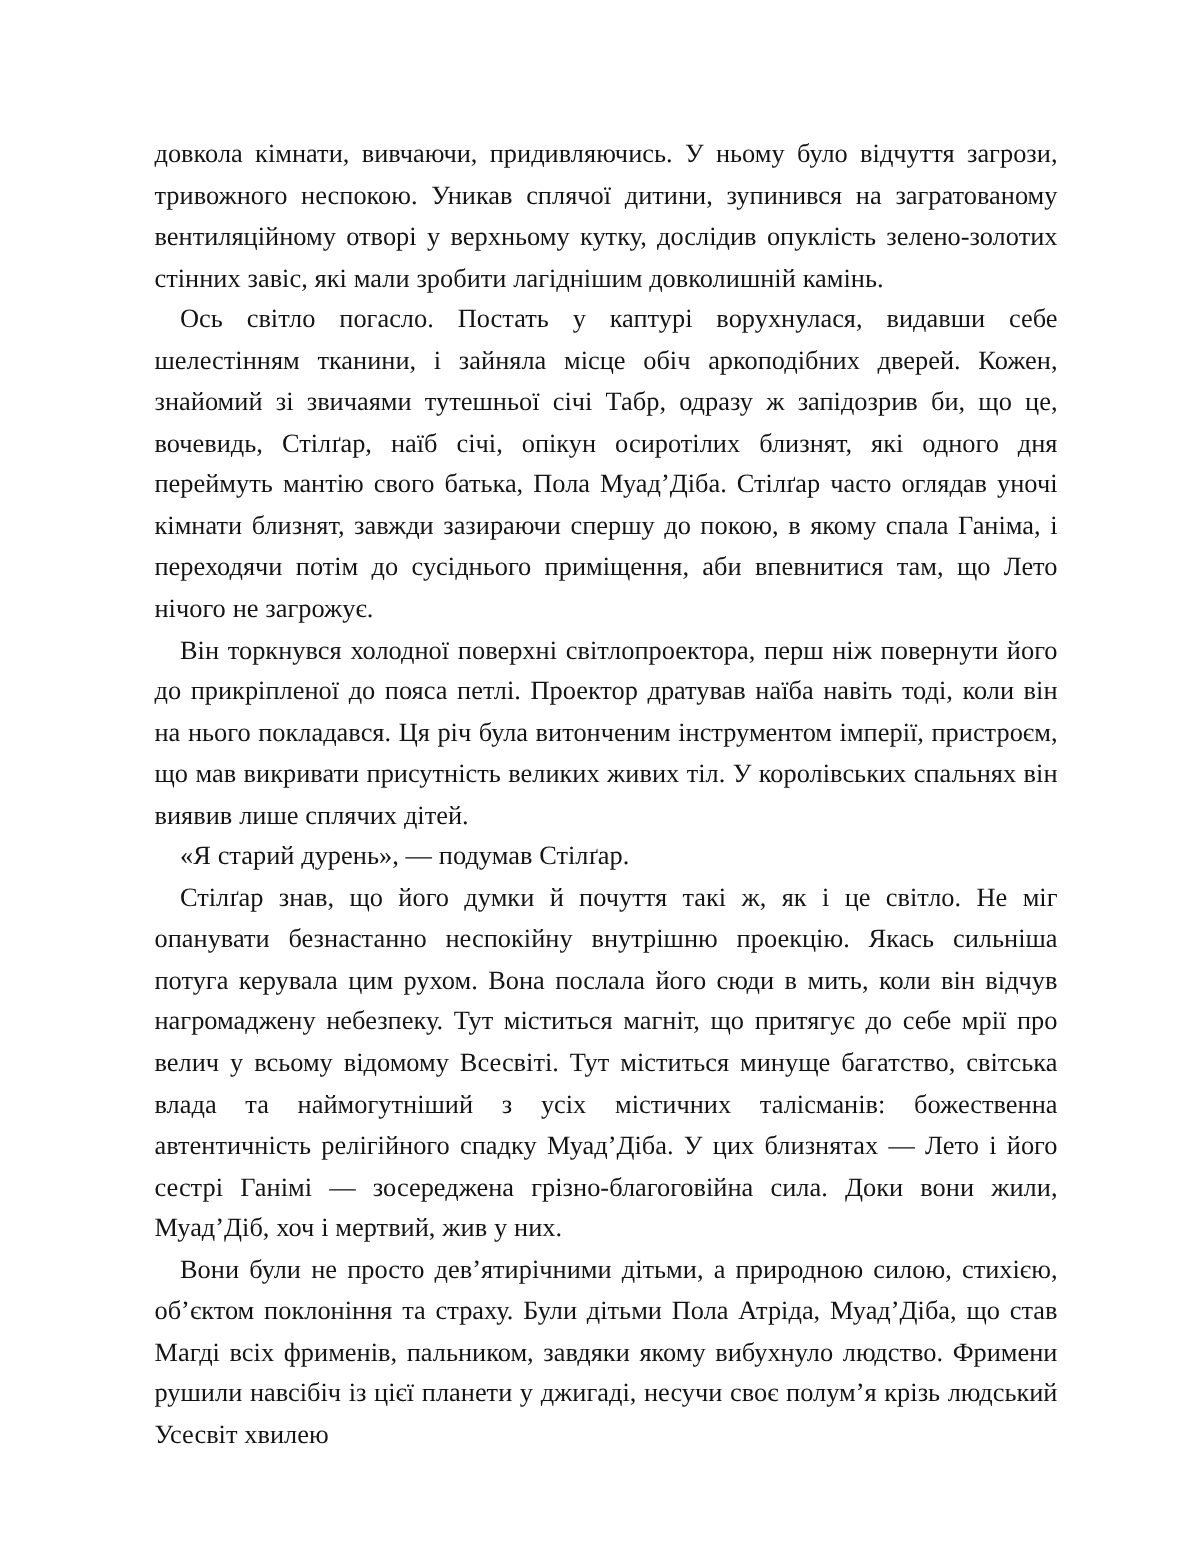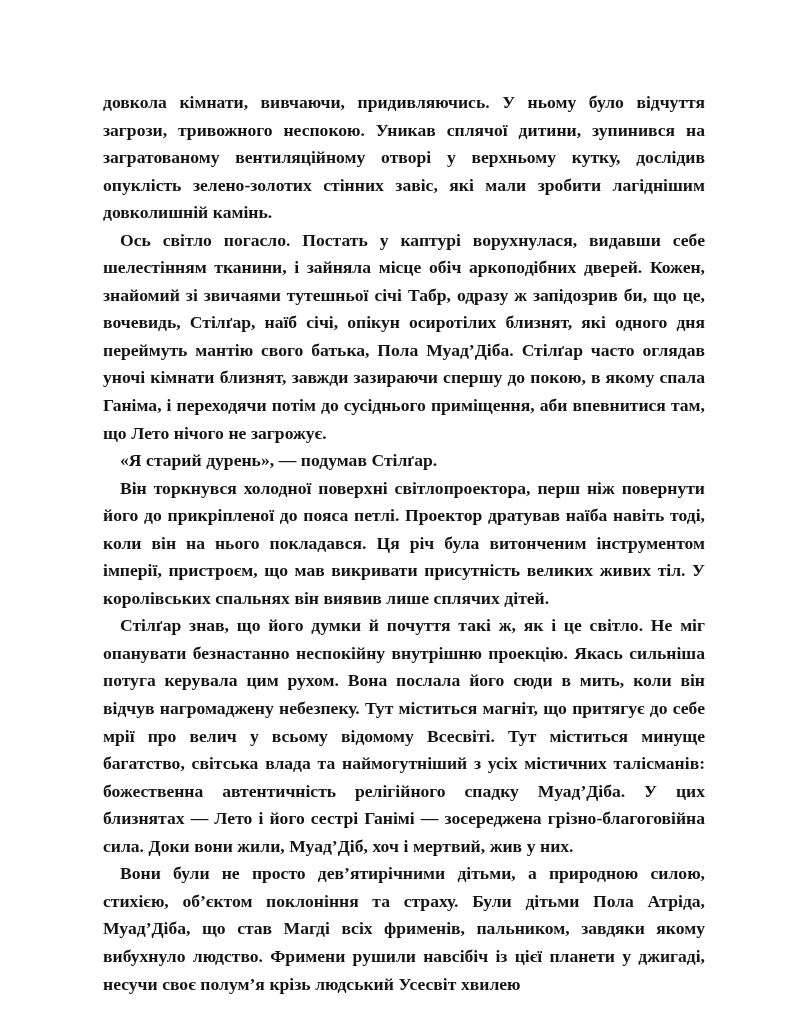--- a/index.html
+++ b/index.html
@@ -12,21 +12,20 @@
     width: 800px;
     height: 1035px;
     overflow: hidden;
     font-family: "Liberation Serif", "DejaVu Serif", serif;
   }
   .page {
     position: relative;
     width: 676px;
     height: 1035px;
     background: #ffffff;
-    font-weight: bold;
   }
   .text-block {
     position: absolute;
     left: 103px;
     top: 89px;
     width: 602px;
     color: #141414;
     font-size: 17.6px;
     line-height: 27.55px;
     text-align: justify;
@@ -46,18 +45,18 @@
   }
   
 </style>
 </head>
 <body>
 
 <div class="page">
   <div class="text-block">
     <p class="para first">довкола кімнати, вивчаючи, придивляючись. У ньому було відчуття загрози, тривожного неспокою. Уникав сплячої дитини, зупинився на загратованому вентиляційному отворі у верхньому кутку, дослідив опуклість зелено-золотих стінних завіс, які мали зробити лагіднішим довколишній камінь.</p>
     <p class="para">Ось світло погасло. Постать у каптурі ворухнулася, видавши себе шелестінням тканини, і зайняла місце обіч аркоподібних дверей. Кожен, знайомий зі звичаями тутешньої січі Табр, одразу ж запідозрив би, що це, вочевидь, Стілґар, наїб січі, опікун осиротілих близнят, які одного дня переймуть мантію свого батька, Пола Муад’Діба. Стілґар часто оглядав уночі кімнати близнят, завжди зазираючи спершу до покою, в якому спала Ганіма, і переходячи потім до сусіднього приміщення, аби впевнитися там, що Лето нічого не загрожує.</p>
+    <p class="para">Він торкнувся холодної поверхні світлопроектора, перш ніж повернути його до прикріпленої до пояса петлі. Проектор дратував наїба навіть тоді, коли він на нього покладався. Ця річ була витонченим інструментом імперії, пристроєм, що мав викривати присутність великих живих тіл. У королівських спальнях він виявив лише сплячих дітей.</p>
     <p class="para">«Я старий дурень», — подумав Стілґар.</p>
-    <p class="para">Він торкнувся холодної поверхні світлопроектора, перш ніж повернути його до прикріпленої до пояса петлі. Проектор дратував наїба навіть тоді, коли він на нього покладався. Ця річ була витонченим інструментом імперії, пристроєм, що мав викривати присутність великих живих тіл. У королівських спальнях він виявив лише сплячих дітей.</p>
     <p class="para">Стілґар знав, що його думки й почуття такі ж, як і це світло. Не міг опанувати безнастанно неспокійну внутрішню проекцію. Якась сильніша потуга керувала цим рухом. Вона послала його сюди в мить, коли він відчув нагромаджену небезпеку. Тут міститься магніт, що притягує до себе мрії про велич у всьому відомому Всесвіті. Тут міститься минуще багатство, світська влада та наймогутніший з усіх містичних талісманів: божественна автентичність релігійного спадку Муад’Діба. У цих близнятах — Лето і його сестрі Ганімі — зосереджена грізно-благоговійна сила. Доки вони жили, Муад’Діб, хоч і мертвий, жив у них.</p>
     <p class="para">Вони були не просто дев’ятирічними дітьми, а природною силою, стихією, об’єктом поклоніння та страху. Були дітьми Пола Атріда, Муад’Діба, що став Магді всіх фрименів, пальником, завдяки якому вибухнуло людство. Фримени рушили навсібіч із цієї планети у джигаді, несучи своє полум’я крізь людський Усесвіт хвилею</p>
   </div>
 </div>
 
 </body></html>

